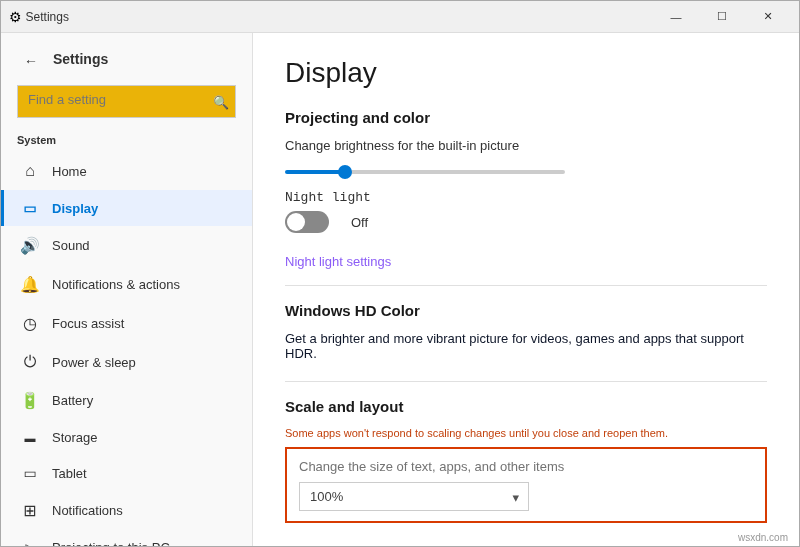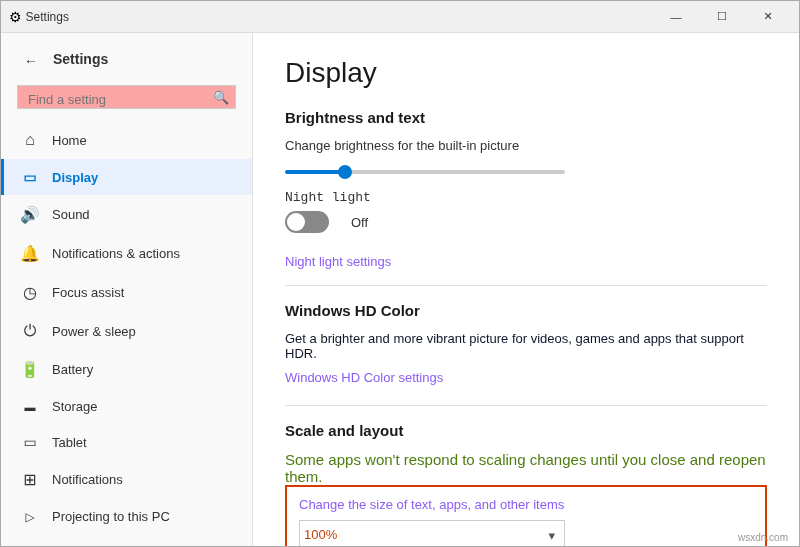--- a/index.html
+++ b/index.html
@@ -92,23 +92,23 @@
       font-size: 14px;
       font-weight: 600;
       color: #333;
     }
     .sidebar-search {
       margin: 4px 16px 12px;
       position: relative;
     }
     .sidebar-search input {
       width: 100%;
-      padding: 6px 32px 1px 10px;
+      padding: 6px 32px 10px 10px;
       border: 1px solid #ccc;
-      background: #fca5a5;
+      background: #eab308;
       font-size: 13px;
       color: #333;
       outline: none;
     }
     .search-icon-btn {
       position: absolute;
       right: 6px;
       top: 50%;
       transform: translateY(-50%);
       font-size: 13px;
@@ -231,40 +231,41 @@
       height: 1px;
       background: #e0e0e0;
       margin: 16px 0;
     }
     .description-text {
       font-size: 13px;
       color: #0f172a;
       margin-bottom: 8px;
     }
     .warning-text {
-      font-size: 15px;
-      color: #4d7c0f;
+      font-size: 11px;
+      color: #c2410c;
+      margin-bottom: 8px;
     }
     .scale-box {
       border: 2px solid #d83b01;
       padding: 10px 12px;
       margin-bottom: 8px;
     }
     .scale-label {
       font-size: 13px;
-      color: #8b5cf6;
+      color: #737373;
       margin-bottom: 8px;
     }
     .dropdown {
-      width: 266px;
-      padding: 6px 4px;
+      width: 230px;
+      padding: 6px 10px;
       border: 1px solid #ccc;
       background: #fff;
       font-size: 13px;
-      color: #c2410c;
+      color: #404040;
       appearance: none;
       -webkit-appearance: none;
       cursor: pointer;
       outline: none;
       position: relative;
     }
     .dropdown-wrapper {
       position: relative;
       display: inline-block;
     }
@@ -307,20 +308,21 @@
       <div class="sidebar-top">
         <button class="back-btn">
           <span>←</span>
         </button>
         <span class="sidebar-app-title">Settings</span>
       </div>
       <div class="sidebar-search">
         <input type="text" placeholder="Find a setting" style="">
         <span class="search-icon-btn">🔍</span>
       </div>
+      <div class="sidebar-section-label">System</div>
 
       <div class="sidebar-item">
         <span class="sidebar-item-icon">⌂</span>
         <span>Home</span>
       </div>
       <div class="sidebar-item active">
         <span class="sidebar-item-icon" style="font-size:14px;">▭</span>
         <span>Display</span>
       </div>
       <div class="sidebar-item">
@@ -359,38 +361,37 @@
         <span class="sidebar-item-icon" style="font-size:12px;">▷</span>
         <span>Projecting to this PC</span>
       </div>
     </div>
 
     <div class="main">
       <div class="page-title">Display</div>
 
       
       <div class="section">
-        <div class="section-title">Brightness and text</div>
+        <div class="section-title">Projecting and color</div>
         <div class="label-text">Change brightness for the built-in picture</div>
         <input type="range" class="brightness-slider" min="0" max="100" value="20" style="">
         <div style="margin-top: 4px; font-size: 13px; color: rgb(51, 51, 51); margin-bottom: 6px; font-family: Liberation Mono, monospace;">Night light</div><div class="toggle-row">
           <div class="toggle"></div>
           <span class="toggle-label">Off</span>
         </div>
         
       </div>
       <a class="link-text">Night light settings</a>
 
       <div class="divider"></div>
 
       
       <div class="section">
         <div class="section-title">Windows HD Color</div>
         <div class="description-text">Get a brighter and more vibrant picture for videos, games and apps that support HDR.</div>
-        <a class="link-text">Windows HD Color settings</a>
       </div>
 
       <div class="divider"></div>
 
       
       <div class="section">
         <div class="section-title">Scale and layout</div>
         <div class="warning-text">Some apps won't respond to scaling changes until you close and reopen them.</div>
         <div class="scale-box">
           <div class="scale-label">Change the size of text, apps, and other items</div>

